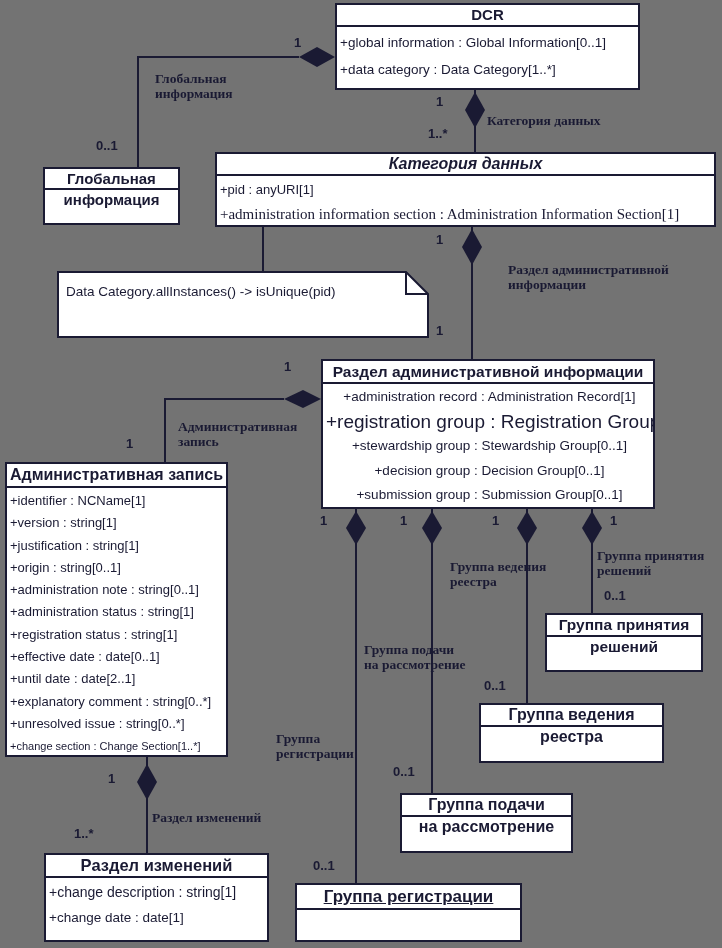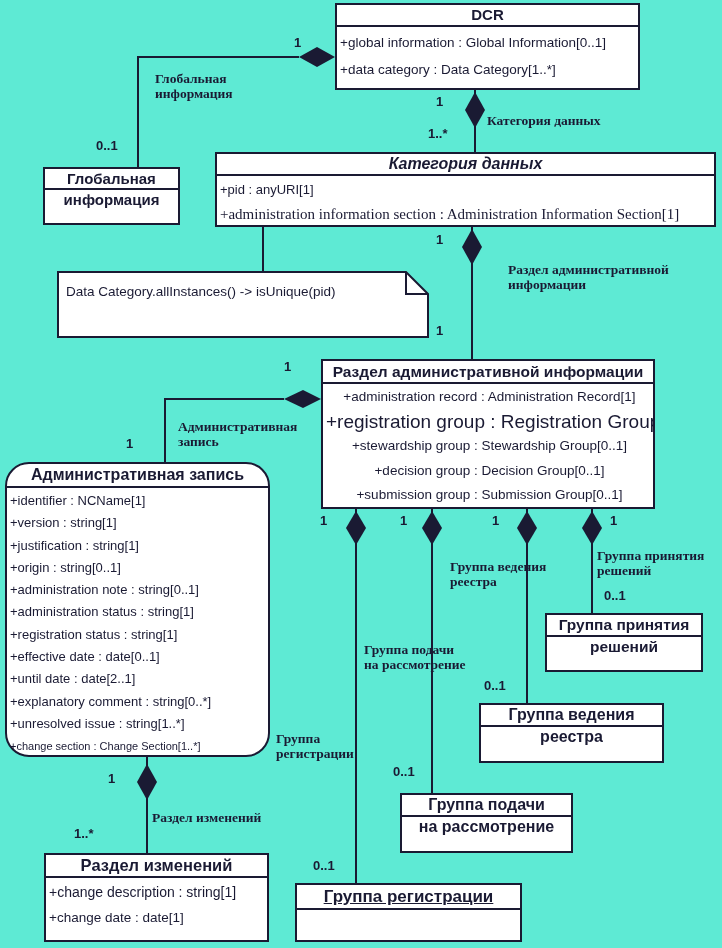--- a/index.html
+++ b/index.html
@@ -1,17 +1,17 @@
 <!DOCTYPE html>
 <html><head>
 <meta charset="utf-8">
 <style>
   html,body { margin:0; padding:0; background:#ffffff; }
   #canvas {
-    position:relative; width:722px; height:948px; background:#5eead4;
+    position:relative; width:722px; height:948px; background:#737373;
     font-family:"Liberation Sans", sans-serif; color:#1a1a33; overflow:hidden;
   }
   #wires { position:absolute; left:0; top:0; z-index:0; }
   .cls { position:absolute; box-sizing:border-box; border:2px solid #1a1a33; background:#ffffff; z-index:1; }
   .t  { font-weight:bold; text-align:center; border-bottom:2px solid #1a1a33; white-space:nowrap; overflow:hidden; }
   .t2 { font-weight:bold; text-align:center; white-space:nowrap; overflow:hidden; }
   .a  { white-space:nowrap; padding-left:3px; overflow:hidden; }
   .mult { position:absolute; z-index:2; font-size:13px; font-weight:bold; white-space:nowrap; }
   .elbl { position:absolute; z-index:2; font-family:"Liberation Serif", serif; font-weight:bold;
           font-size:13.5px; line-height:15px; white-space:nowrap; }
@@ -79,34 +79,34 @@
     <div class="t" style="line-height:21px;font-size:15.5px;">Раздел административной информации</div>
     <div style="padding-top:1px;text-align:center;">
       <div class="a" style="font-size:13.5px;line-height:24.5px;">+administration record : Administration Record[1]</div>
       <div class="a" style="font-size:19px;line-height:24.5px;">+registration group : Registration Group[0..1]</div>
       <div class="a" style="font-size:13.5px;line-height:24.5px;">+stewardship group : Stewardship Group[0..1]</div>
       <div class="a" style="font-size:13.5px;line-height:24.5px;">+decision group : Decision Group[0..1]</div>
       <div class="a" style="font-size:13.5px;line-height:24.5px;">+submission group : Submission Group[0..1]</div>
     </div>
   </div>
 
-  <div class="cls" style="left:5px;top:462px;width:265px;height:295px;border-radius:24px;">
+  <div class="cls" style="left:5px;top:462px;width:223px;height:295px;">
     <div class="t" style="line-height:22px;font-size:16px;">Административная запись</div>
     <div style="padding-top:2px;">
       <div class="a" style="font-size:13px;line-height:22.3px;">+identifier : NCName[1]</div>
       <div class="a" style="font-size:13px;line-height:22.3px;">+version : string[1]</div>
       <div class="a" style="font-size:13px;line-height:22.3px;">+justification : string[1]</div>
       <div class="a" style="font-size:13px;line-height:22.3px;">+origin : string[0..1]</div>
       <div class="a" style="font-size:13px;line-height:22.3px;">+administration note : string[0..1]</div>
       <div class="a" style="font-size:13px;line-height:22.3px;">+administration status : string[1]</div>
       <div class="a" style="font-size:13px;line-height:22.3px;">+registration status : string[1]</div>
       <div class="a" style="font-size:13px;line-height:22.3px;">+effective date : date[0..1]</div>
       <div class="a" style="font-size:13px;line-height:22.3px;">+until date : date[2..1]</div>
       <div class="a" style="font-size:13px;line-height:22.3px;">+explanatory comment : string[0..*]</div>
-      <div class="a" style="font-size:13px;line-height:22.3px;">+unresolved issue : string[1..*]</div>
+      <div class="a" style="font-size:13px;line-height:22.3px;">+unresolved issue : string[0..*]</div>
       <div class="a" style="font-size:11px;line-height:22.3px;">+change section : Change Section[1..*]</div>
     </div>
   </div>
 
   <div class="cls" style="left:44px;top:853px;width:225px;height:89px;">
     <div class="t" style="line-height:21px;font-size:16.5px;">Раздел изменений</div>
     <div style="padding-top:2px;">
       <div class="a" style="font-size:14px;line-height:25px;">+change description : string[1]</div>
       <div class="a" style="font-size:13.5px;line-height:25px;">+change date : date[1]</div>
     </div>

